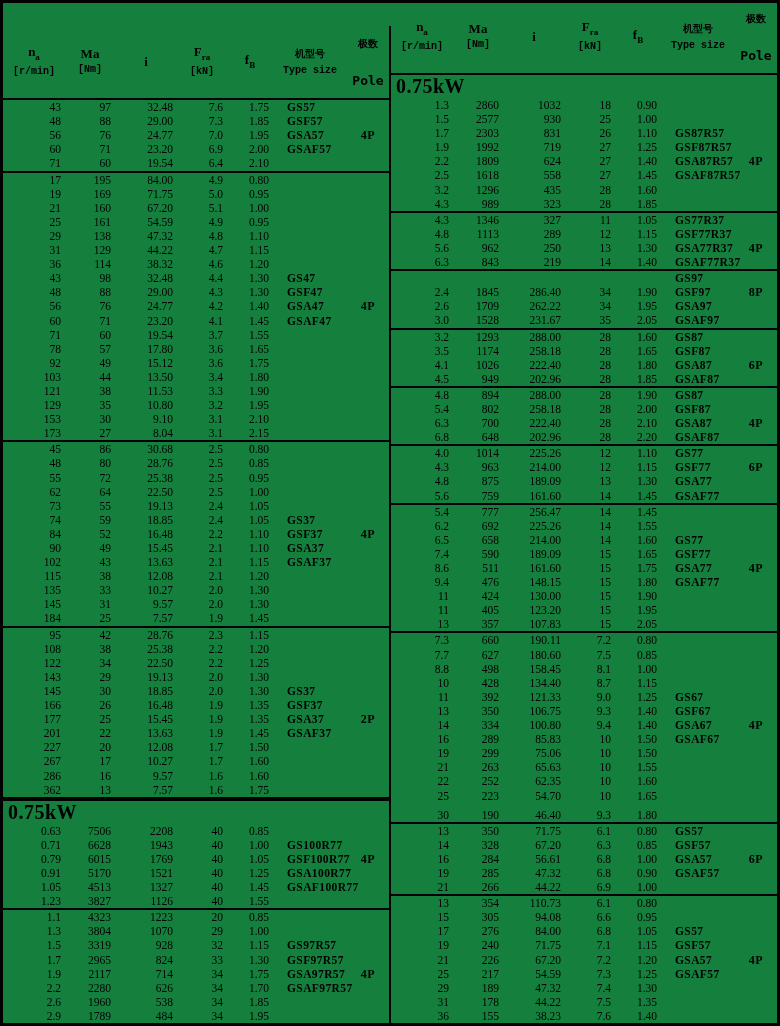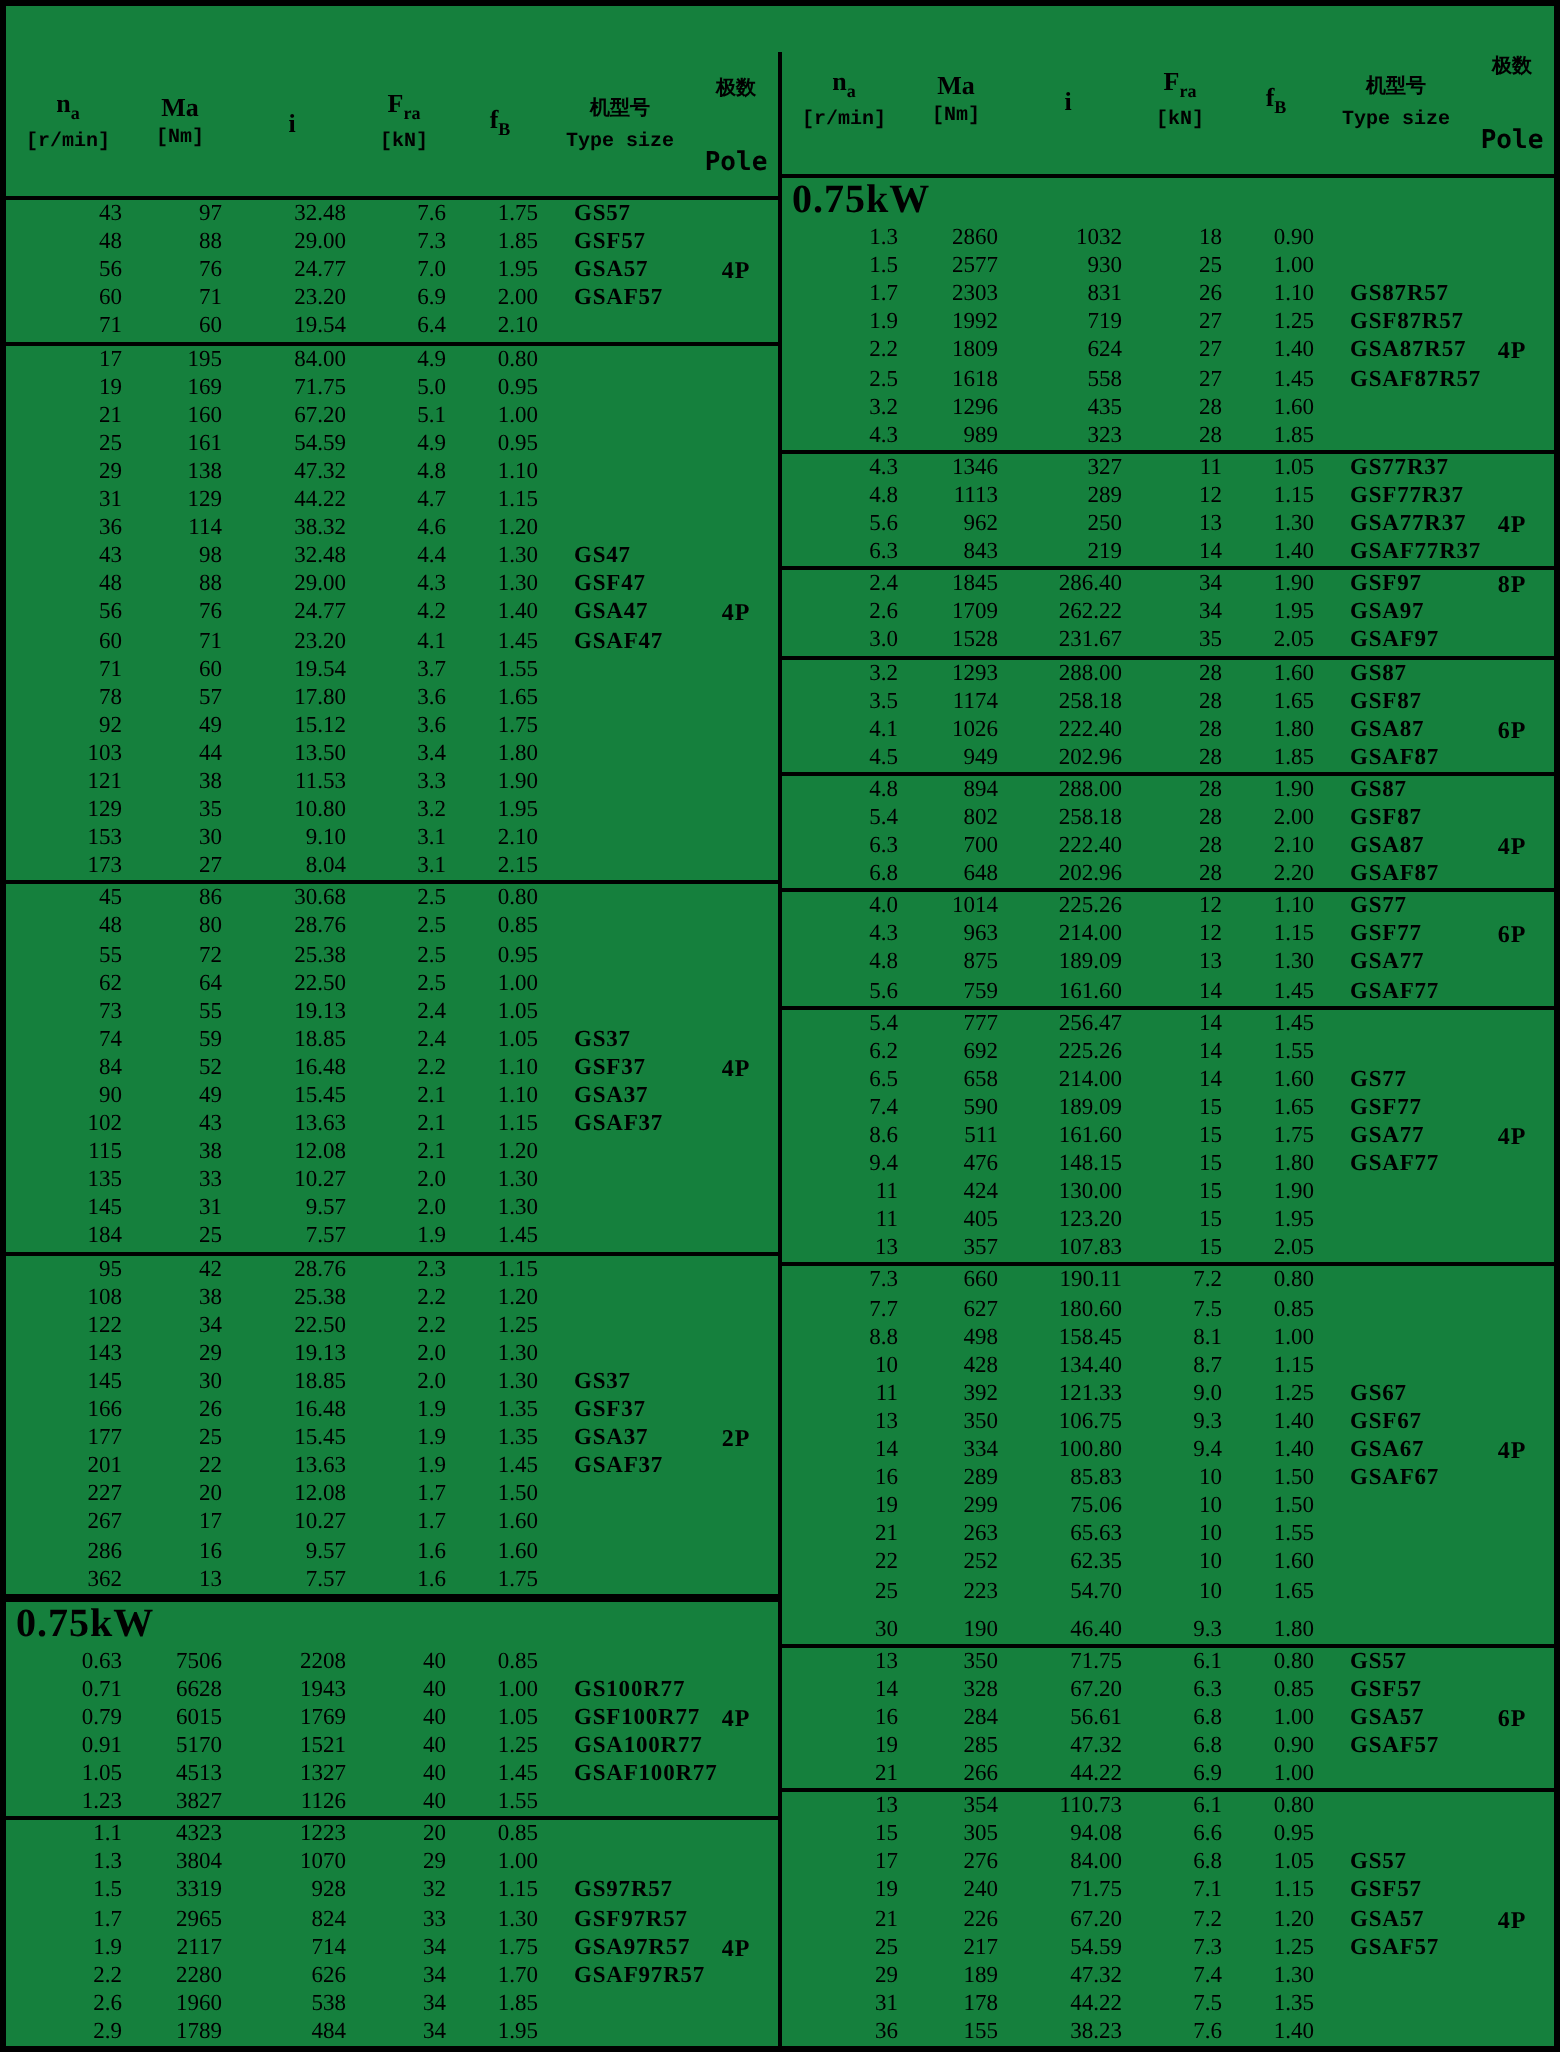--- a/index.html
+++ b/index.html
@@ -767,20 +767,29 @@
               <div class="c">843</div>
               <div class="c">219</div>
               <div class="c">14</div>
               <div class="c">1.40</div>
               <div class="type">GSAF77R37</div>
               <div class="pole"></div>
             </div>
           </div>
           <div class="group">
             <div class="row">
+              <div class="c"></div>
+              <div class="c"></div>
+              <div class="c"></div>
+              <div class="c"></div>
+              <div class="c"></div>
+              <div class="type">GS97</div>
+              <div class="pole"></div>
+            </div>
+            <div class="row">
               <div class="c">2.4</div>
               <div class="c">1845</div>
               <div class="c">286.40</div>
               <div class="c">34</div>
               <div class="c">1.90</div>
               <div class="type">GSF97</div>
               <div class="pole">8P</div>
             </div>
             <div class="row">
               <div class="c">2.6</div>

